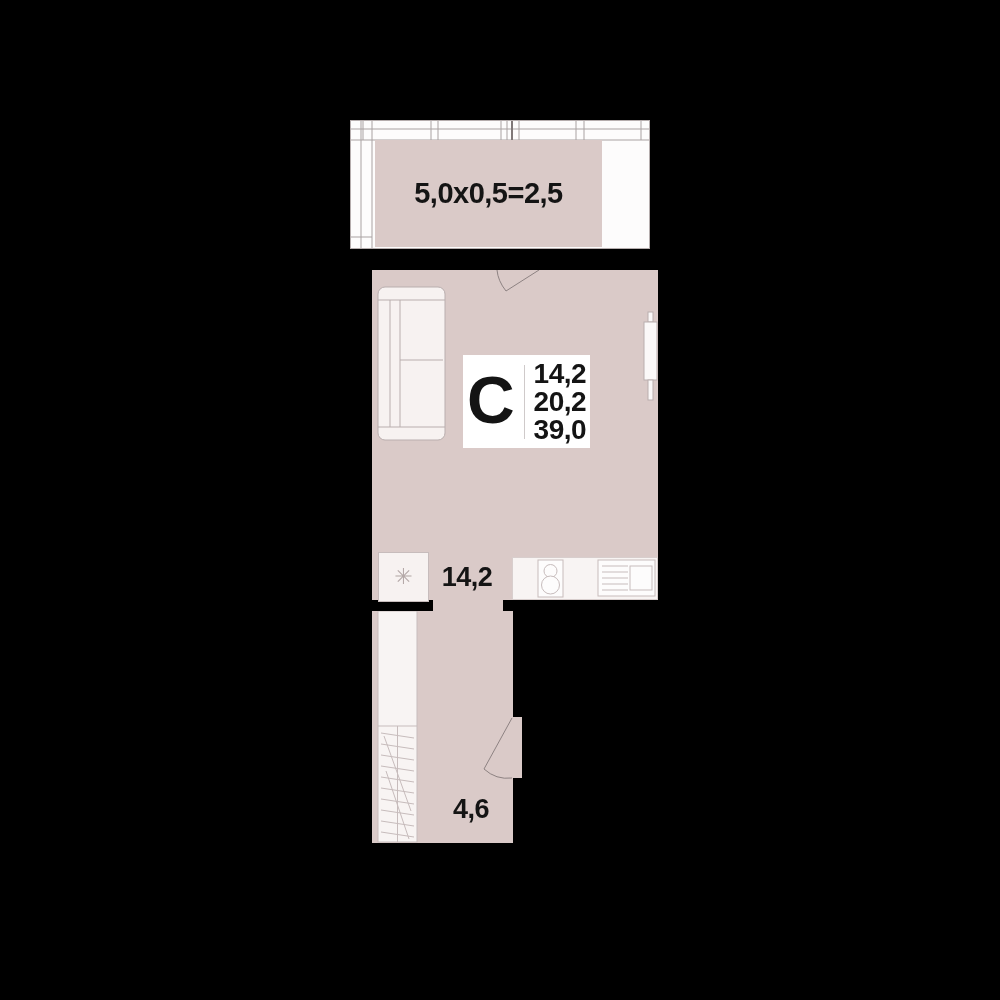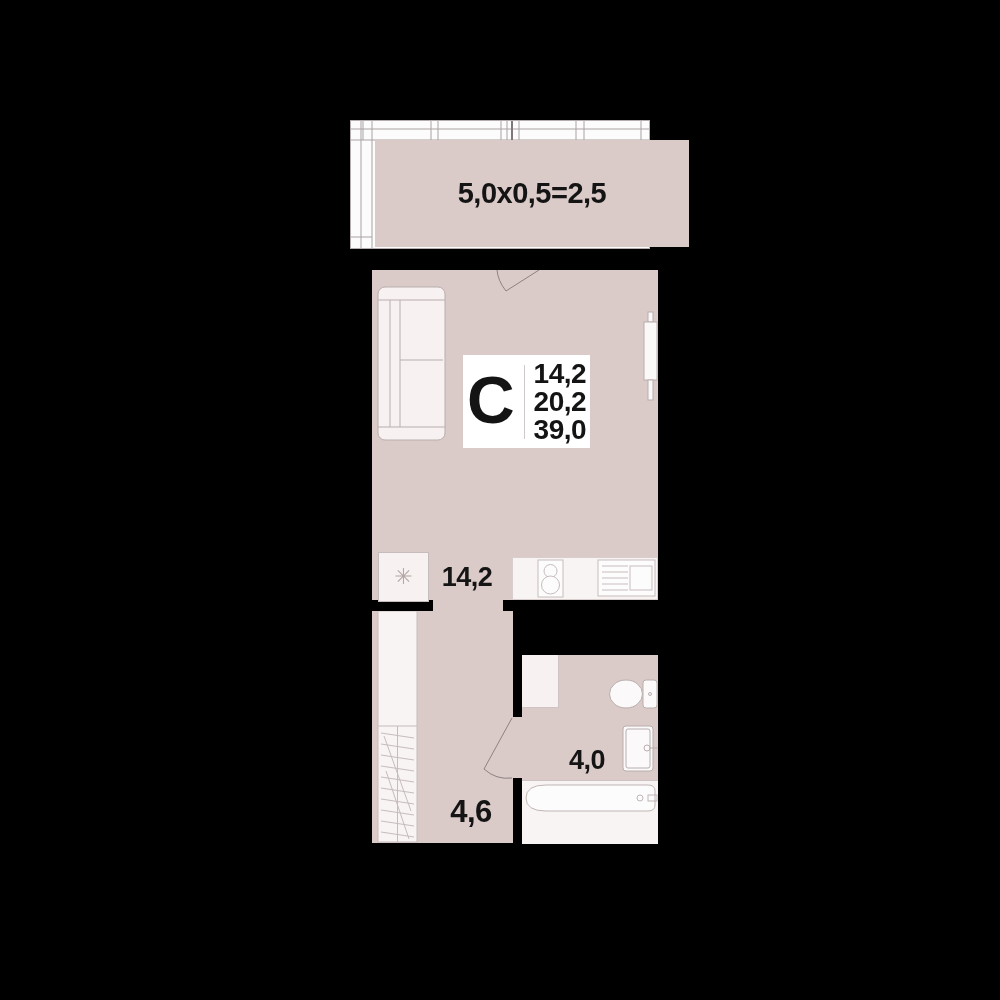--- a/index.html
+++ b/index.html
@@ -4,42 +4,42 @@
 <style>
   html,body{margin:0;padding:0;background:#000;}
   .canvas{position:relative;width:1000px;height:1000px;background:#000;overflow:hidden;
           font-family:"Liberation Sans",sans-serif;}
   .abs{position:absolute;}
   .label{font-family:"Liberation Sans",sans-serif;font-weight:700;color:#141414;
          text-align:center;letter-spacing:-0.5px;}
   
   .balcony-window{left:350px;top:120px;width:298px;height:127px;background:#fdfcfc;
                   border:1px solid #b5adad;}
-  .balcony-floor{left:375px;top:140px;width:314px;height:107px;background:#dacac8;
+  .balcony-floor{left:375px;top:140px;width:227px;height:107px;background:#dacac8;
                  display:flex;align-items:center;justify-content:center;}
   .balcony-floor .label{font-size:29px;}
   
   .main-room{left:372px;top:270px;width:286px;height:330px;background:#dacac8;}
   .room-svg{position:absolute;left:0;top:0;}
   .studio-badge{left:91px;top:85px;width:127px;height:93px;background:#ffffff;
                 display:flex;align-items:center;justify-content:center;gap:9px;}
   .badge-letter{font-size:66px;font-weight:700;color:#141414;line-height:1;margin-top:-4px;}
   .badge-divider{width:1px;height:74px;background:#cfcaca;}
   .badge-areas{display:flex;flex-direction:column;font-size:28px;line-height:28px;
                font-weight:700;color:#141414;letter-spacing:-0.5px;text-align:left;}
   .fridge{left:6px;top:282px;width:49px;height:48px;background:#f7f2f1;
           border:1px solid #c7bcbc;display:flex;align-items:center;justify-content:center;}
   .snowflake{color:#b5a9a8;font-size:22px;line-height:1;font-weight:400;}
   .kitchen-label{left:55px;top:292px;width:80px;font-size:27px;}
   .counter{left:140px;top:287px;width:146px;height:43px;background:#f8f4f3;
            border:1px solid #d8cecd;box-sizing:border-box;}
   
   .corridor-opening{left:433px;top:600px;width:70px;height:12px;background:#dacac8;}
   .hallway{left:372px;top:611px;width:141px;height:232px;background:#dacac8;}
-  .hallway-label{left:68px;top:183px;width:62px;font-size:31px;}
+  .hallway-label{left:68px;top:183px;width:62px;font-size:27px;}
   .bath-door-opening{left:513px;top:717px;width:9px;height:61px;background:#dacac8;}
   
   .bathroom{left:522px;top:655px;width:136px;height:188px;background:#dacac8;}
   .washer-slot{left:0;top:0;width:36px;height:52px;background:#f7f2f1;
                border-right:1px solid #cfc4c3;border-bottom:1px solid #cfc4c3;}
   .bathroom-label{left:34px;top:90px;width:62px;font-size:27px;}
   .tub-zone{left:0;top:125px;width:136px;height:63px;background:#f8f4f3;
             border-top:1px solid #cfc4c3;}
 </style>
 </head>
@@ -159,41 +159,14 @@
       <g stroke="#8d8282" stroke-width="1" fill="none">
         <path d="M140,107 L112,158"></path>
         <path d="M112,158 Q124,169 140,167"></path>
       </g>
     </svg>
     <div class="abs label hallway-label">4,6</div>
   </div>
 
   <div class="abs bath-door-opening"></div>
 
-  <div class="abs bathroom">
-    <div class="abs washer-slot"></div>
-    <div class="abs tub-zone"></div>
-    <svg class="room-svg" width="136" height="188" viewBox="0 0 136 188">
-
-      <g fill="#fbf9f9" stroke="#b9aeae" stroke-width="1">
-        <rect x="121" y="25" width="14" height="28" rx="3"></rect>
-        <ellipse cx="104" cy="39" rx="16.5" ry="14"></ellipse>
-        <circle cx="128" cy="39" r="1.5" fill="none"></circle>
-      </g>
-
-      <g fill="#fbf9f9" stroke="#b9aeae" stroke-width="1">
-        <rect x="101" y="71" width="30" height="45" rx="3"></rect>
-        <rect x="104" y="74" width="24" height="39" rx="2" fill="none"></rect>
-        <circle cx="125" cy="93" r="3" fill="none"></circle>
-        <line x1="128" y1="93" x2="136" y2="93"></line>
-      </g>
-
-      <g fill="#fdfcfc" stroke="#c0b5b4" stroke-width="1">
-        <path d="M24,130 L126,130 Q133,130 133,136 L133,150 Q133,156 126,156 L24,156
-                 Q4,156 4,143 Q4,130 24,130 Z"></path>
-        <circle cx="118" cy="143" r="3" fill="none"></circle>
-        <rect x="126" y="140" width="9" height="6" fill="none"></rect>
-      </g>
-    </svg>
-    <div class="abs label bathroom-label">4,0</div>
-  </div>
 
 </div>
 
 </body></html>

